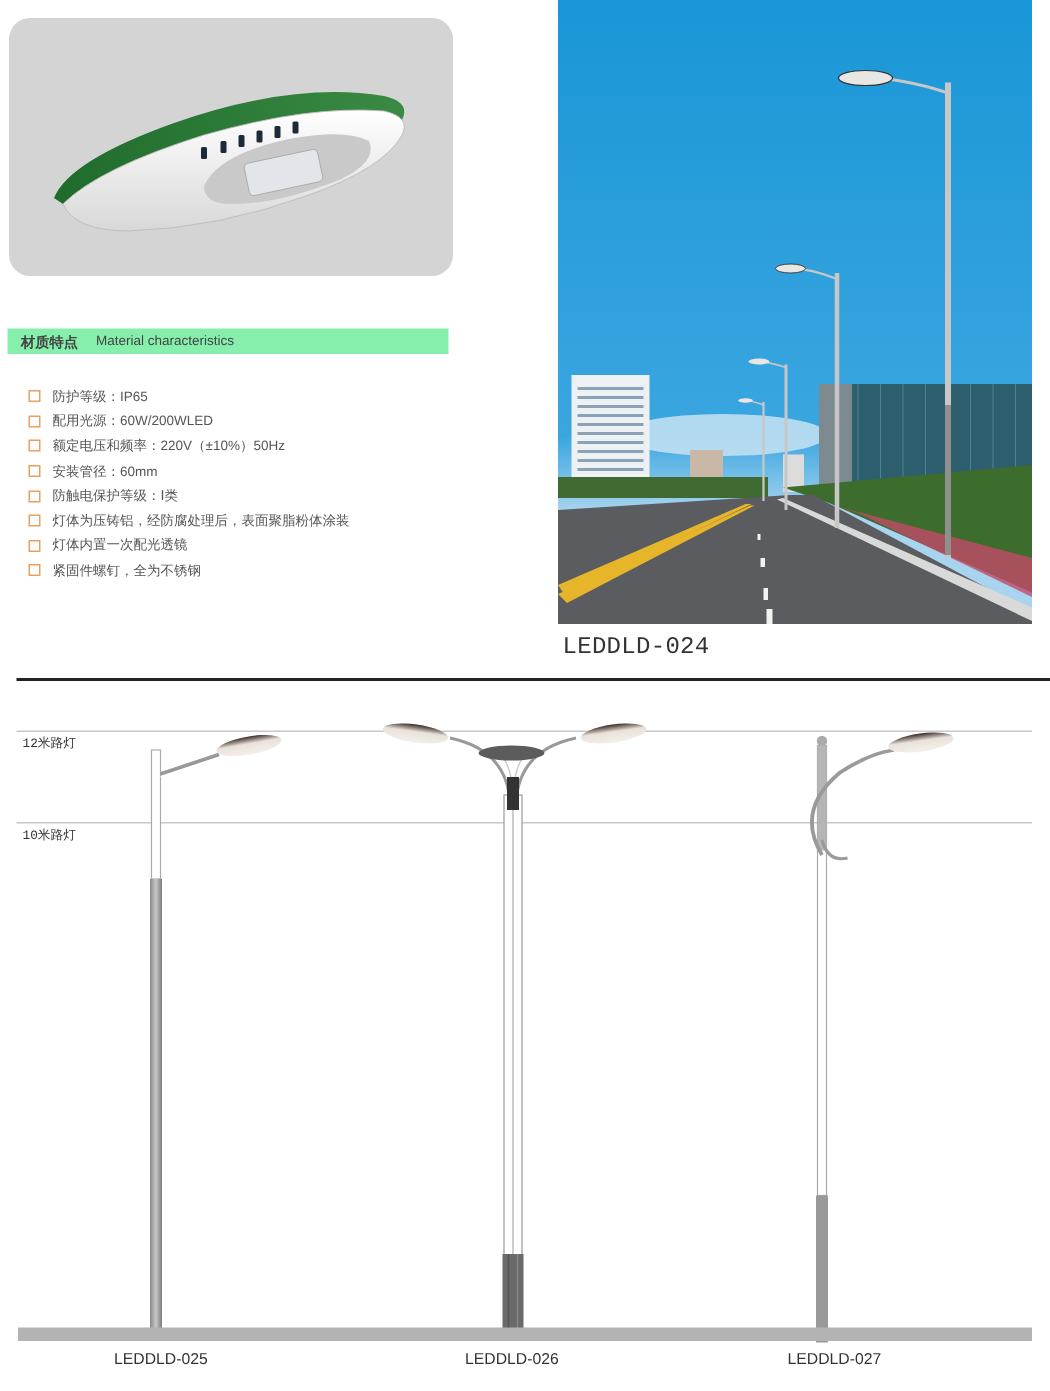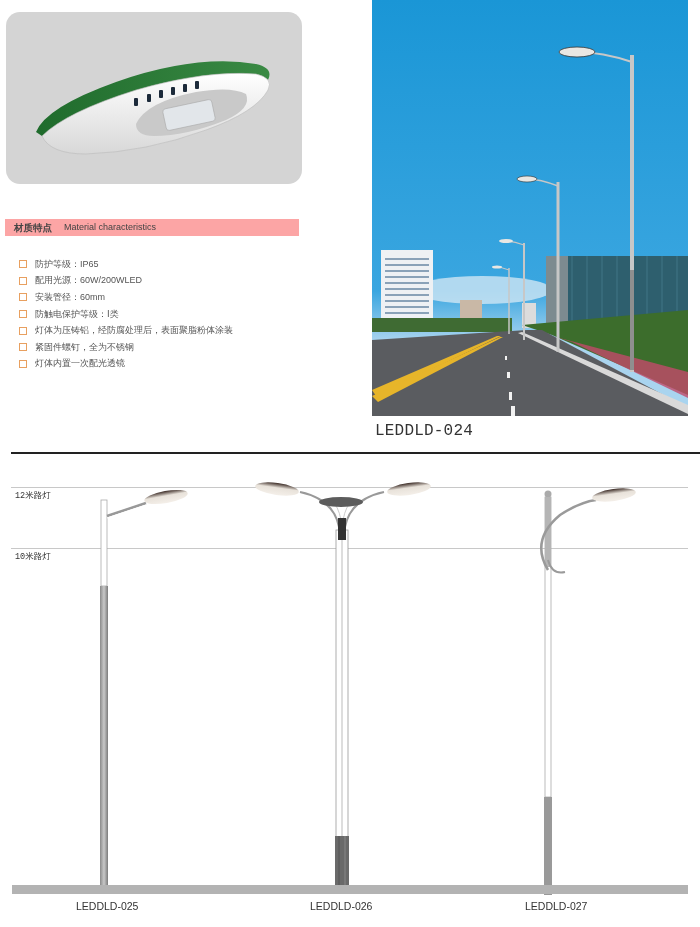--- a/index.html
+++ b/index.html
@@ -2,21 +2,21 @@
 <html><head>
 <meta charset="utf-8">
 <style>
   html, body { margin:0; padding:0; background:#ffffff; }
   body { width:700px; height:927px; position:relative; overflow:hidden; font-family:"Liberation Sans", "DejaVu Sans", sans-serif; color:#333; }
 
   
   .product-photo { position:absolute; left:6px; top:12px; width:296px; height:172px; background:#d4d4d4; border-radius:14px; overflow:hidden; }
 
   
-  .material-header { position:absolute; left:5px; top:219px; width:294px; height:17px; background:#fca5a5; }
+  .material-header { position:absolute; left:5px; top:219px; width:294px; height:17px; background:#86efac; }
   .material-header .title-cn { position:absolute; left:9px; top:3px; font-size:9.5px; font-weight:bold; color:#444; }
   .material-header .title-en { position:absolute; left:59px; top:3px; font-size:9px; color:#444; }
   .spec-list { position:absolute; left:7px; top:244px; margin:12px; padding:0; list-style:none; }
   .spec-item { height:16.6px; display:flex; align-items:center; font-size:9px; color:#555; white-space:nowrap; }
   .spec-item .checkbox { width:8px; height:8px; border:1px solid #e8a060; margin-right:8px; box-sizing:border-box; flex:none; }
 
   
   .street-photo { position:absolute; left:372px; top:0; width:316px; height:416px; overflow:hidden; }
   .street-caption { position:absolute; left:375px; top:422px; font-size:16px; color:#333; letter-spacing:0.2px;font-family:Liberation Mono, monospace; }
 
@@ -68,37 +68,41 @@
   <li class="spec-item">
       <span class="checkbox"></span>
       <span>防护等级：IP65</span>
     </li>
   <li class="spec-item">
       <span class="checkbox"></span>
       <span>配用光源：60W/200WLED</span>
     </li>
   <li class="spec-item">
       <span class="checkbox"></span>
+      <span>额定电压和频率：220V（±10%）50Hz</span>
+    </li>
+  <li class="spec-item">
+      <span class="checkbox"></span>
       <span>安装管径：60mm</span>
     </li>
   <li class="spec-item">
       <span class="checkbox"></span>
       <span>防触电保护等级：Ⅰ类</span>
     </li>
   <li class="spec-item">
       <span class="checkbox"></span>
       <span>灯体为压铸铝，经防腐处理后，表面聚脂粉体涂装</span>
     </li>
   <li class="spec-item">
       <span class="checkbox"></span>
+      <span>灯体内置一次配光透镜</span>
+    </li>
+  <li class="spec-item">
+      <span class="checkbox"></span>
       <span>紧固件螺钉，全为不锈钢</span>
-    </li>
-  <li class="spec-item">
-      <span class="checkbox"></span>
-      <span>灯体内置一次配光透镜</span>
     </li>
 </ul>
 
 <div class="street-photo">
   <svg width="316" height="416" viewBox="0 0 316 416">
     <defs>
       <linearGradient id="sky" x1="0" y1="0" x2="0" y2="1">
         <stop offset="0" stop-color="#1a96d6"></stop>
         <stop offset="0.7" stop-color="#3aa6e0"></stop>
         <stop offset="0.82" stop-color="#a9d4ef"></stop>

